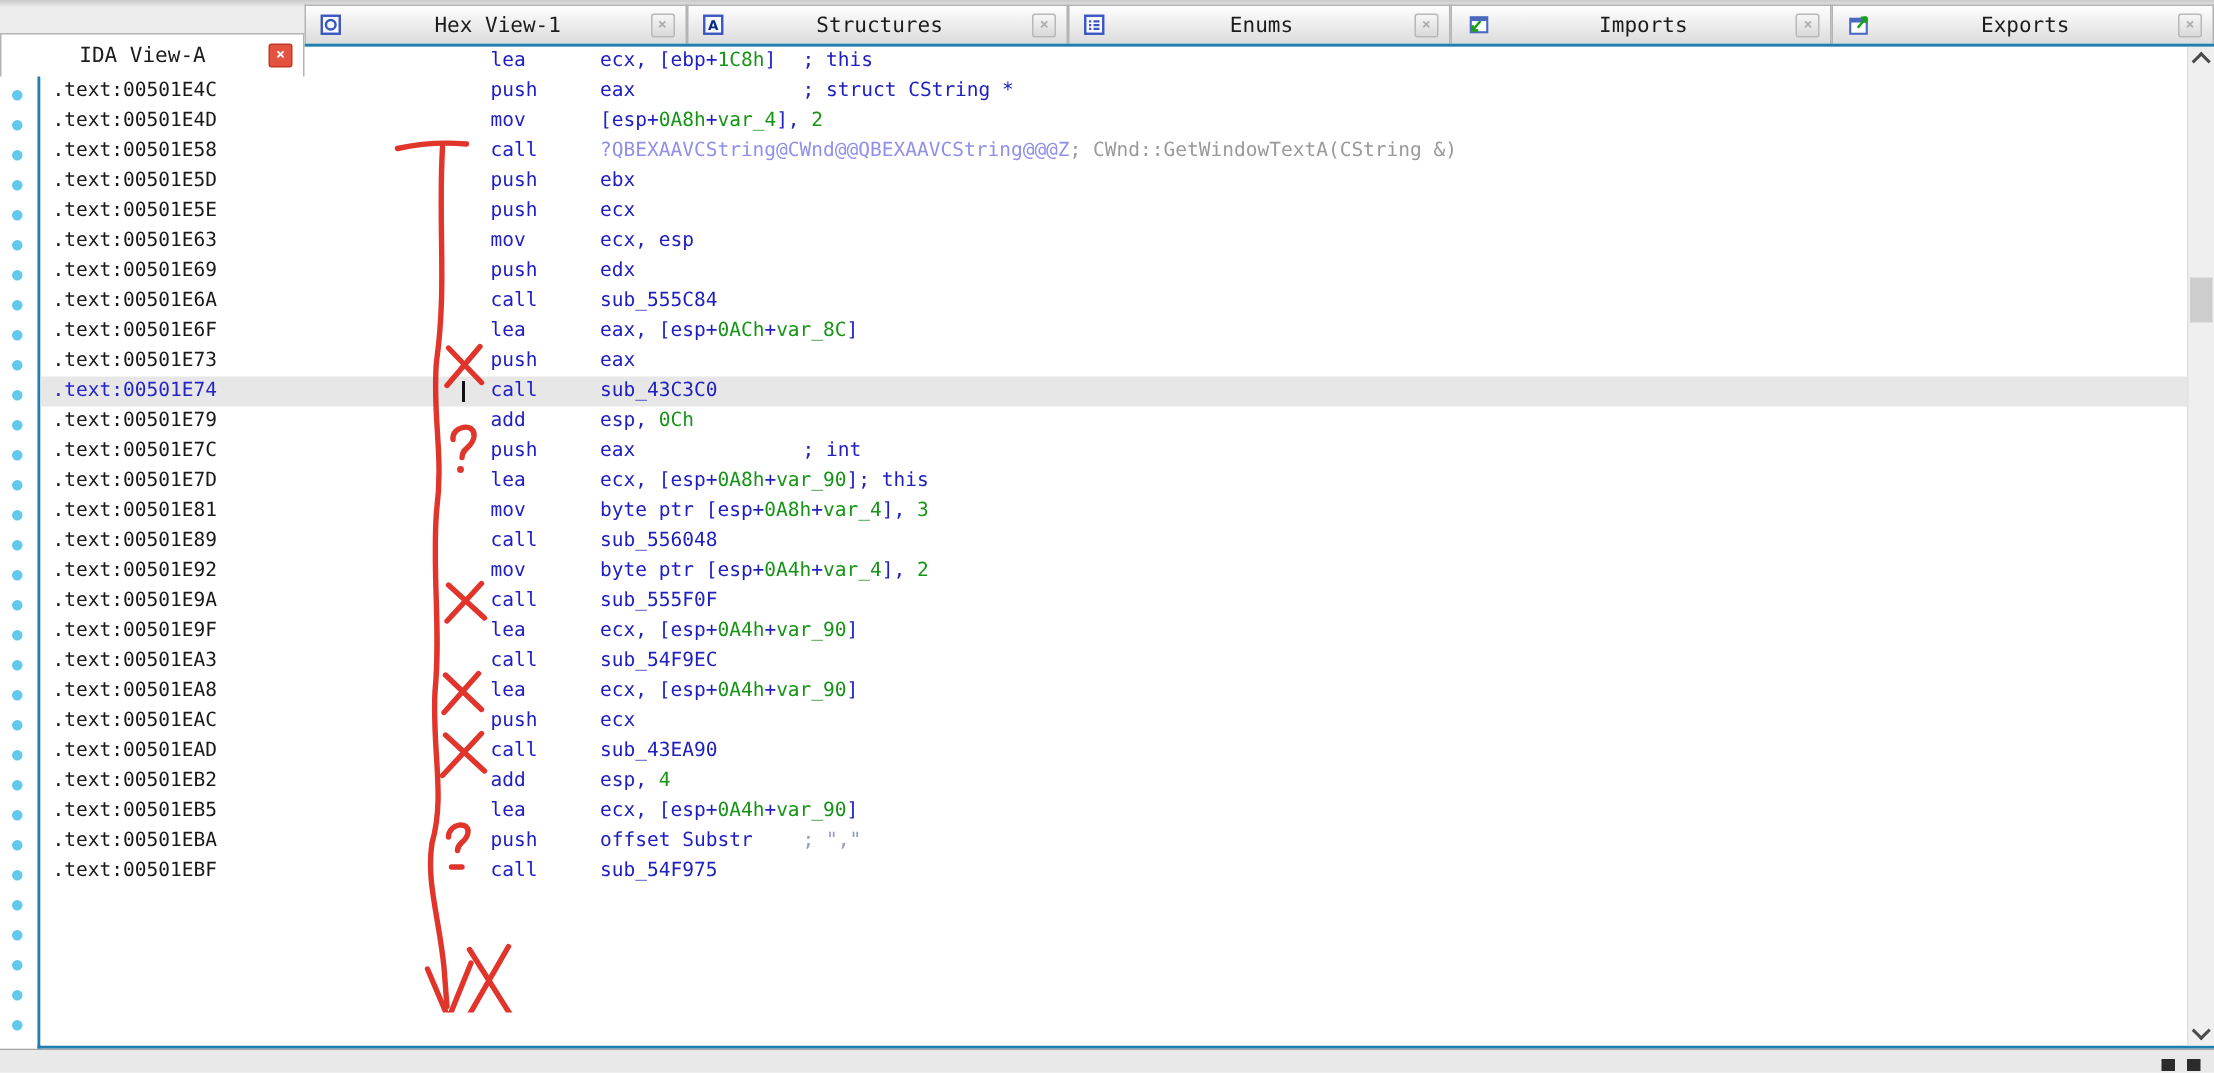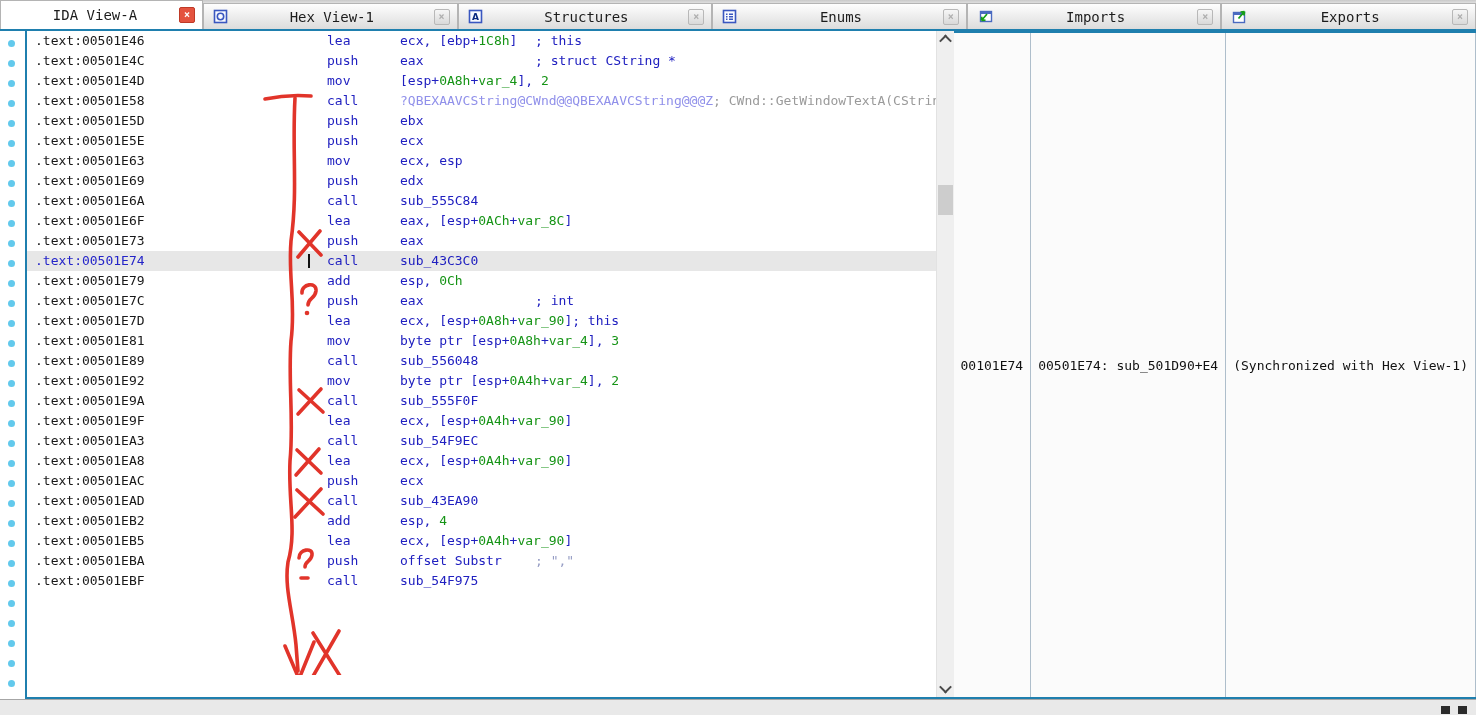--- a/index.html
+++ b/index.html
@@ -3,21 +3,21 @@
 <meta charset="utf-8">
 <style>
   html,body{margin:0;padding:0;background:#e6e6e6;}
   .app{position:relative;width:1476px;height:715px;overflow:hidden;background:#ffffff;
        font-family:"DejaVu Sans Mono", monospace;}
   
   .tabbar{position:absolute;left:0;top:0;width:1476px;height:29px;display:flex;
           background:linear-gradient(#c9c9c9 0px,#ededed 5px,#ededed 29px);
           border-bottom:2px solid #1f7fae;box-sizing:content-box;z-index:10;}
   .tab{display:flex;align-items:center;box-sizing:border-box;position:relative;
-       font-size:14px;color:#1c1c1c;cursor:default;}
+       font-size:14px;color:#1c1c1c;cursor:default;margin-top:22px;}
   .tab.inactive{flex:1;height:26px;margin-top:3px;border:1px solid #b4b4b4;border-bottom:none;
        background:linear-gradient(#fefefe,#dcdcdc);}
   .tab.active{width:203px;height:29px;background:#ffffff;border:1px solid #b4b4b4;border-bottom:none;z-index:2;}
   .tabicon{width:17px;height:15px;margin-left:9px;flex:0 0 auto;display:inline-block;}
   .tablabel{flex:1;text-align:center;white-space:nowrap;overflow:hidden;}
   .tab.active .tablabel{padding-left:10px;}
   .tabclose{flex:0 0 auto;width:14px;height:14px;margin-right:7px;border:1px solid #b8b8b8;border-radius:2px;
        background:linear-gradient(#f6f6f6,#d9d9d9);color:#aeaeae;font-size:10px;font-weight:bold;
        line-height:13px;text-align:center;cursor:pointer;}
   .tabclose.red{background:#e4533f;border-color:#bf3a27;color:#ffffff;}
@@ -234,24 +234,19 @@
         <div class="sbtn up">
             <div class="chev up"></div>
           </div>
         <div class="sthumb"></div>
         <div class="sbtn down">
             <div class="chev down"></div>
           </div>
       </div>
     </div>
 
-    <div class="statusbar">
-      <div class="scell first"><span>00101E74</span></div>
-      <div class="scell"><span>00501E74: sub_501D90+E4</span></div>
-      <div class="scell"><span>(Synchronized with Hex View-1)</span></div>
-    </div>
   </div>
 
   <div class="bottomstrip">
     <div class="artifact" style="right:26px;"></div>
     <div class="artifact" style="right:9px;"></div>
   </div>
 </div>
 
 </body></html>

